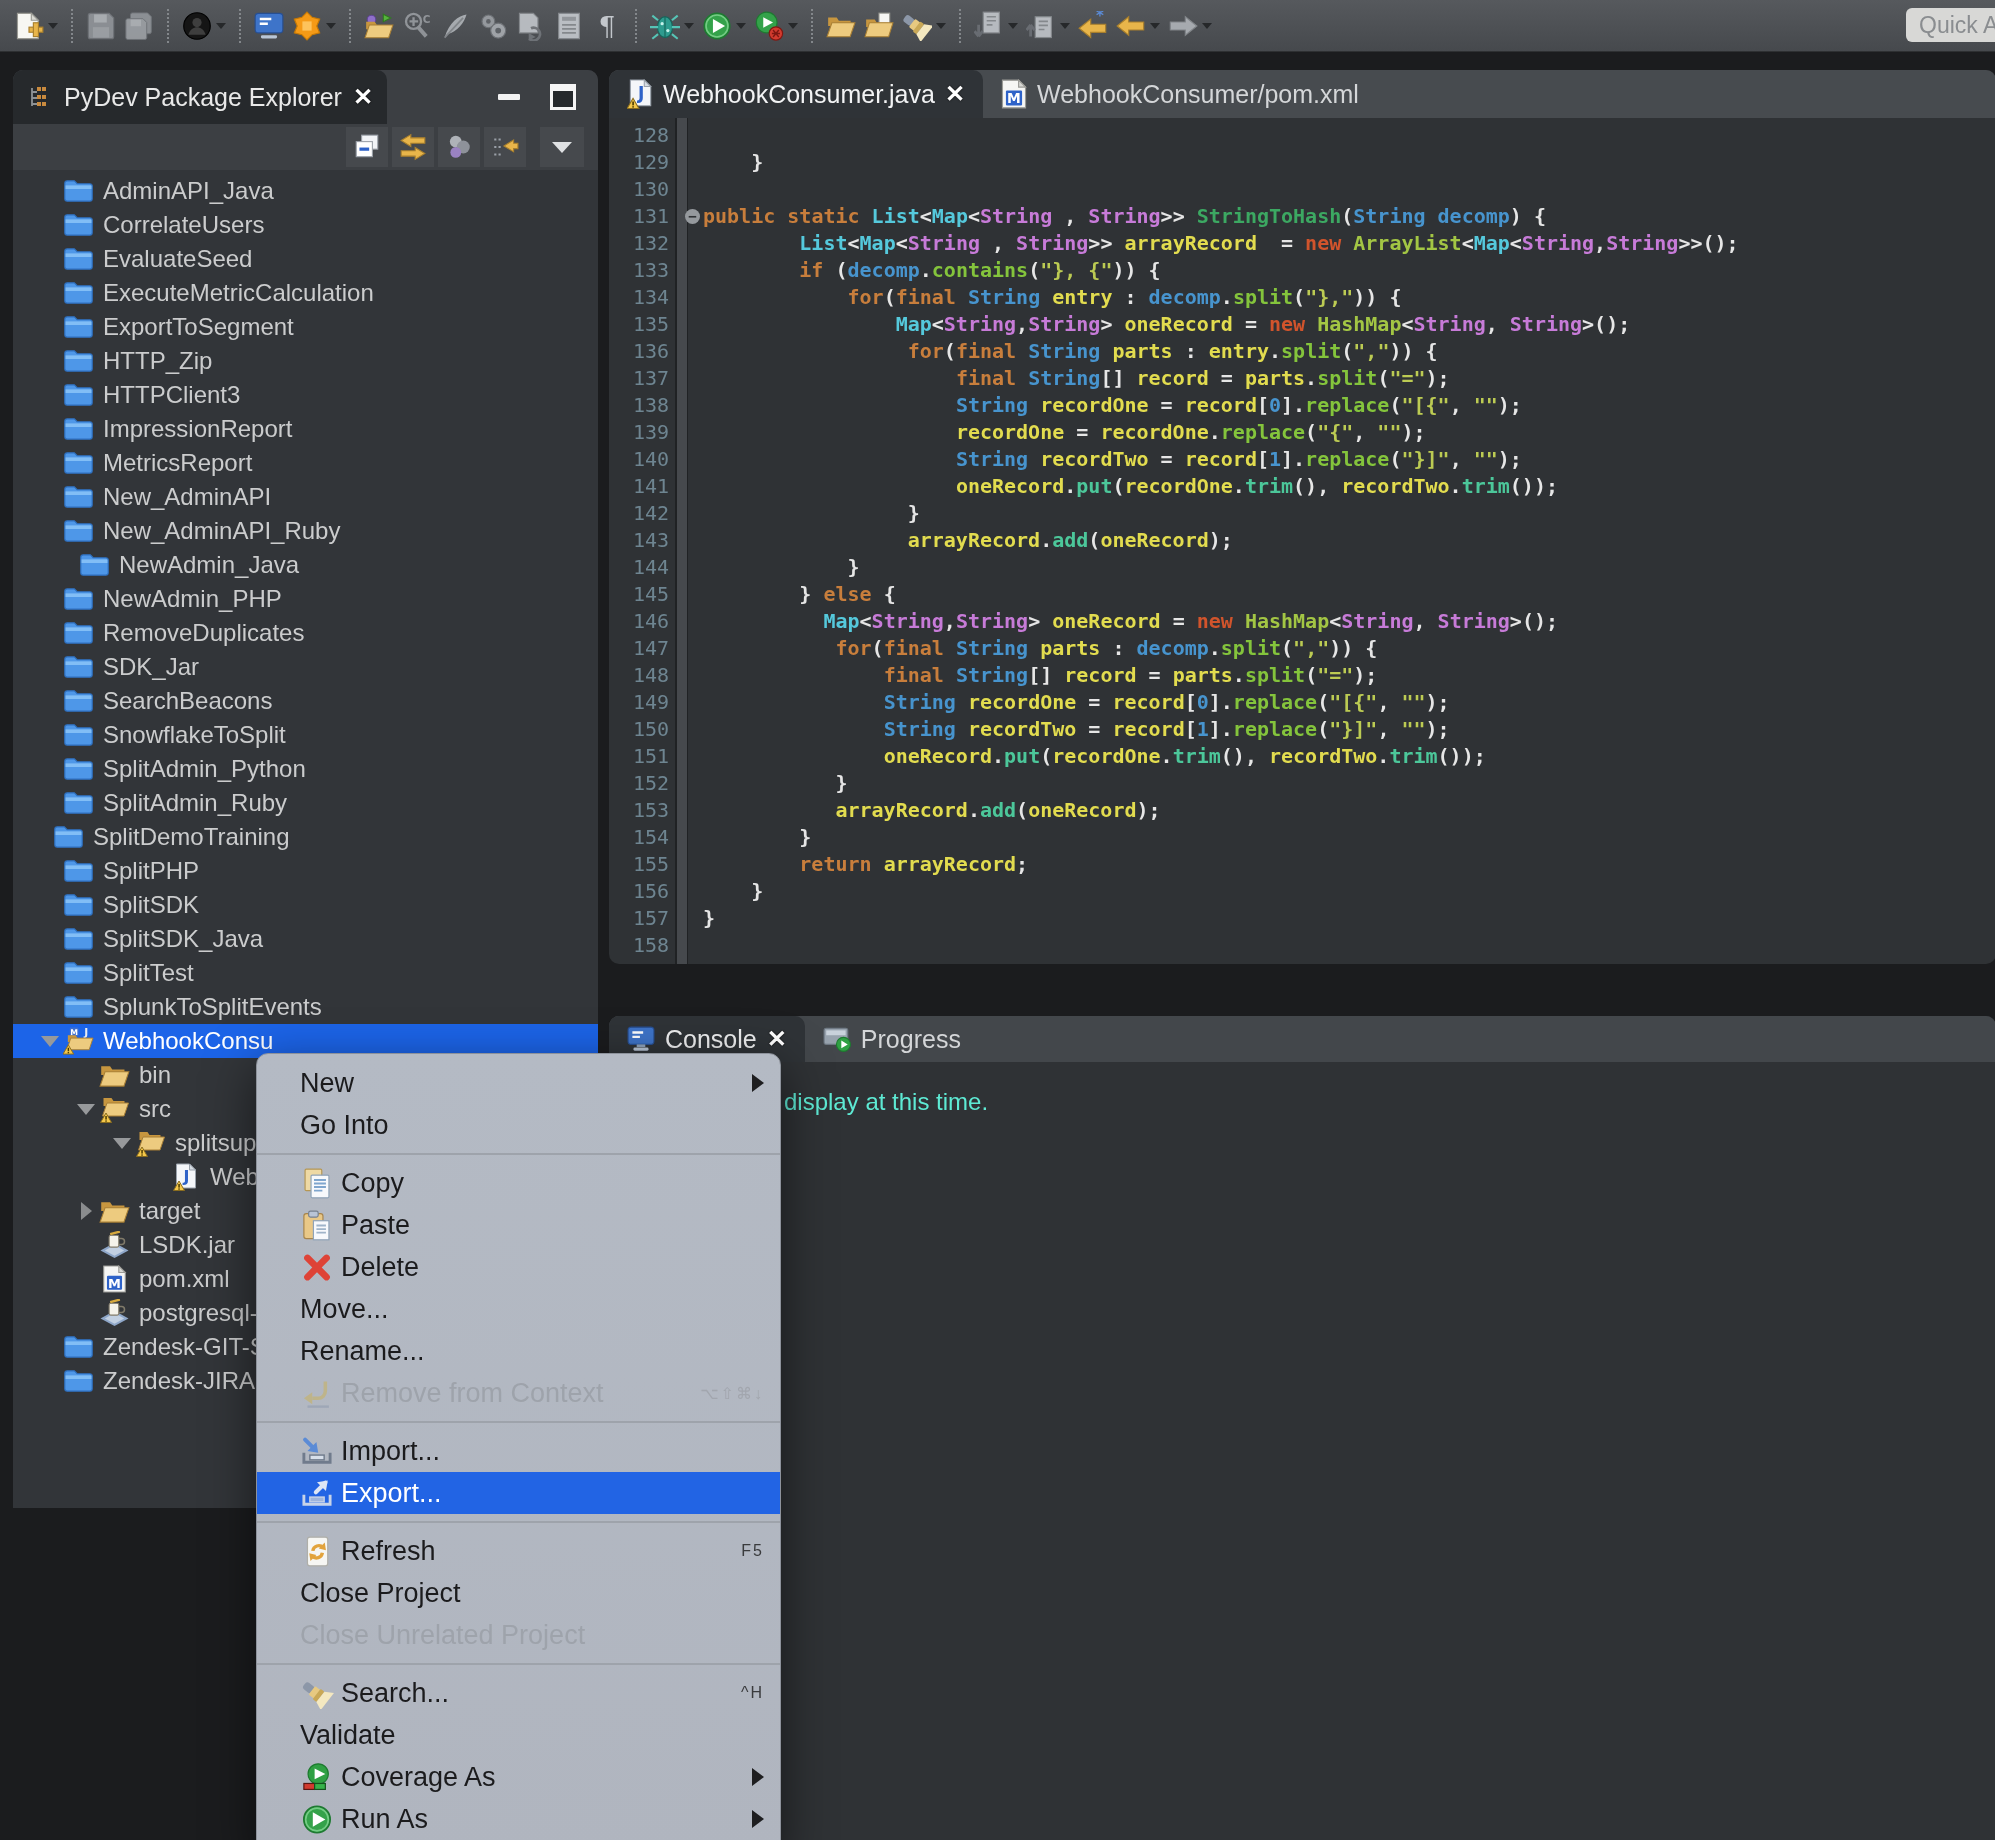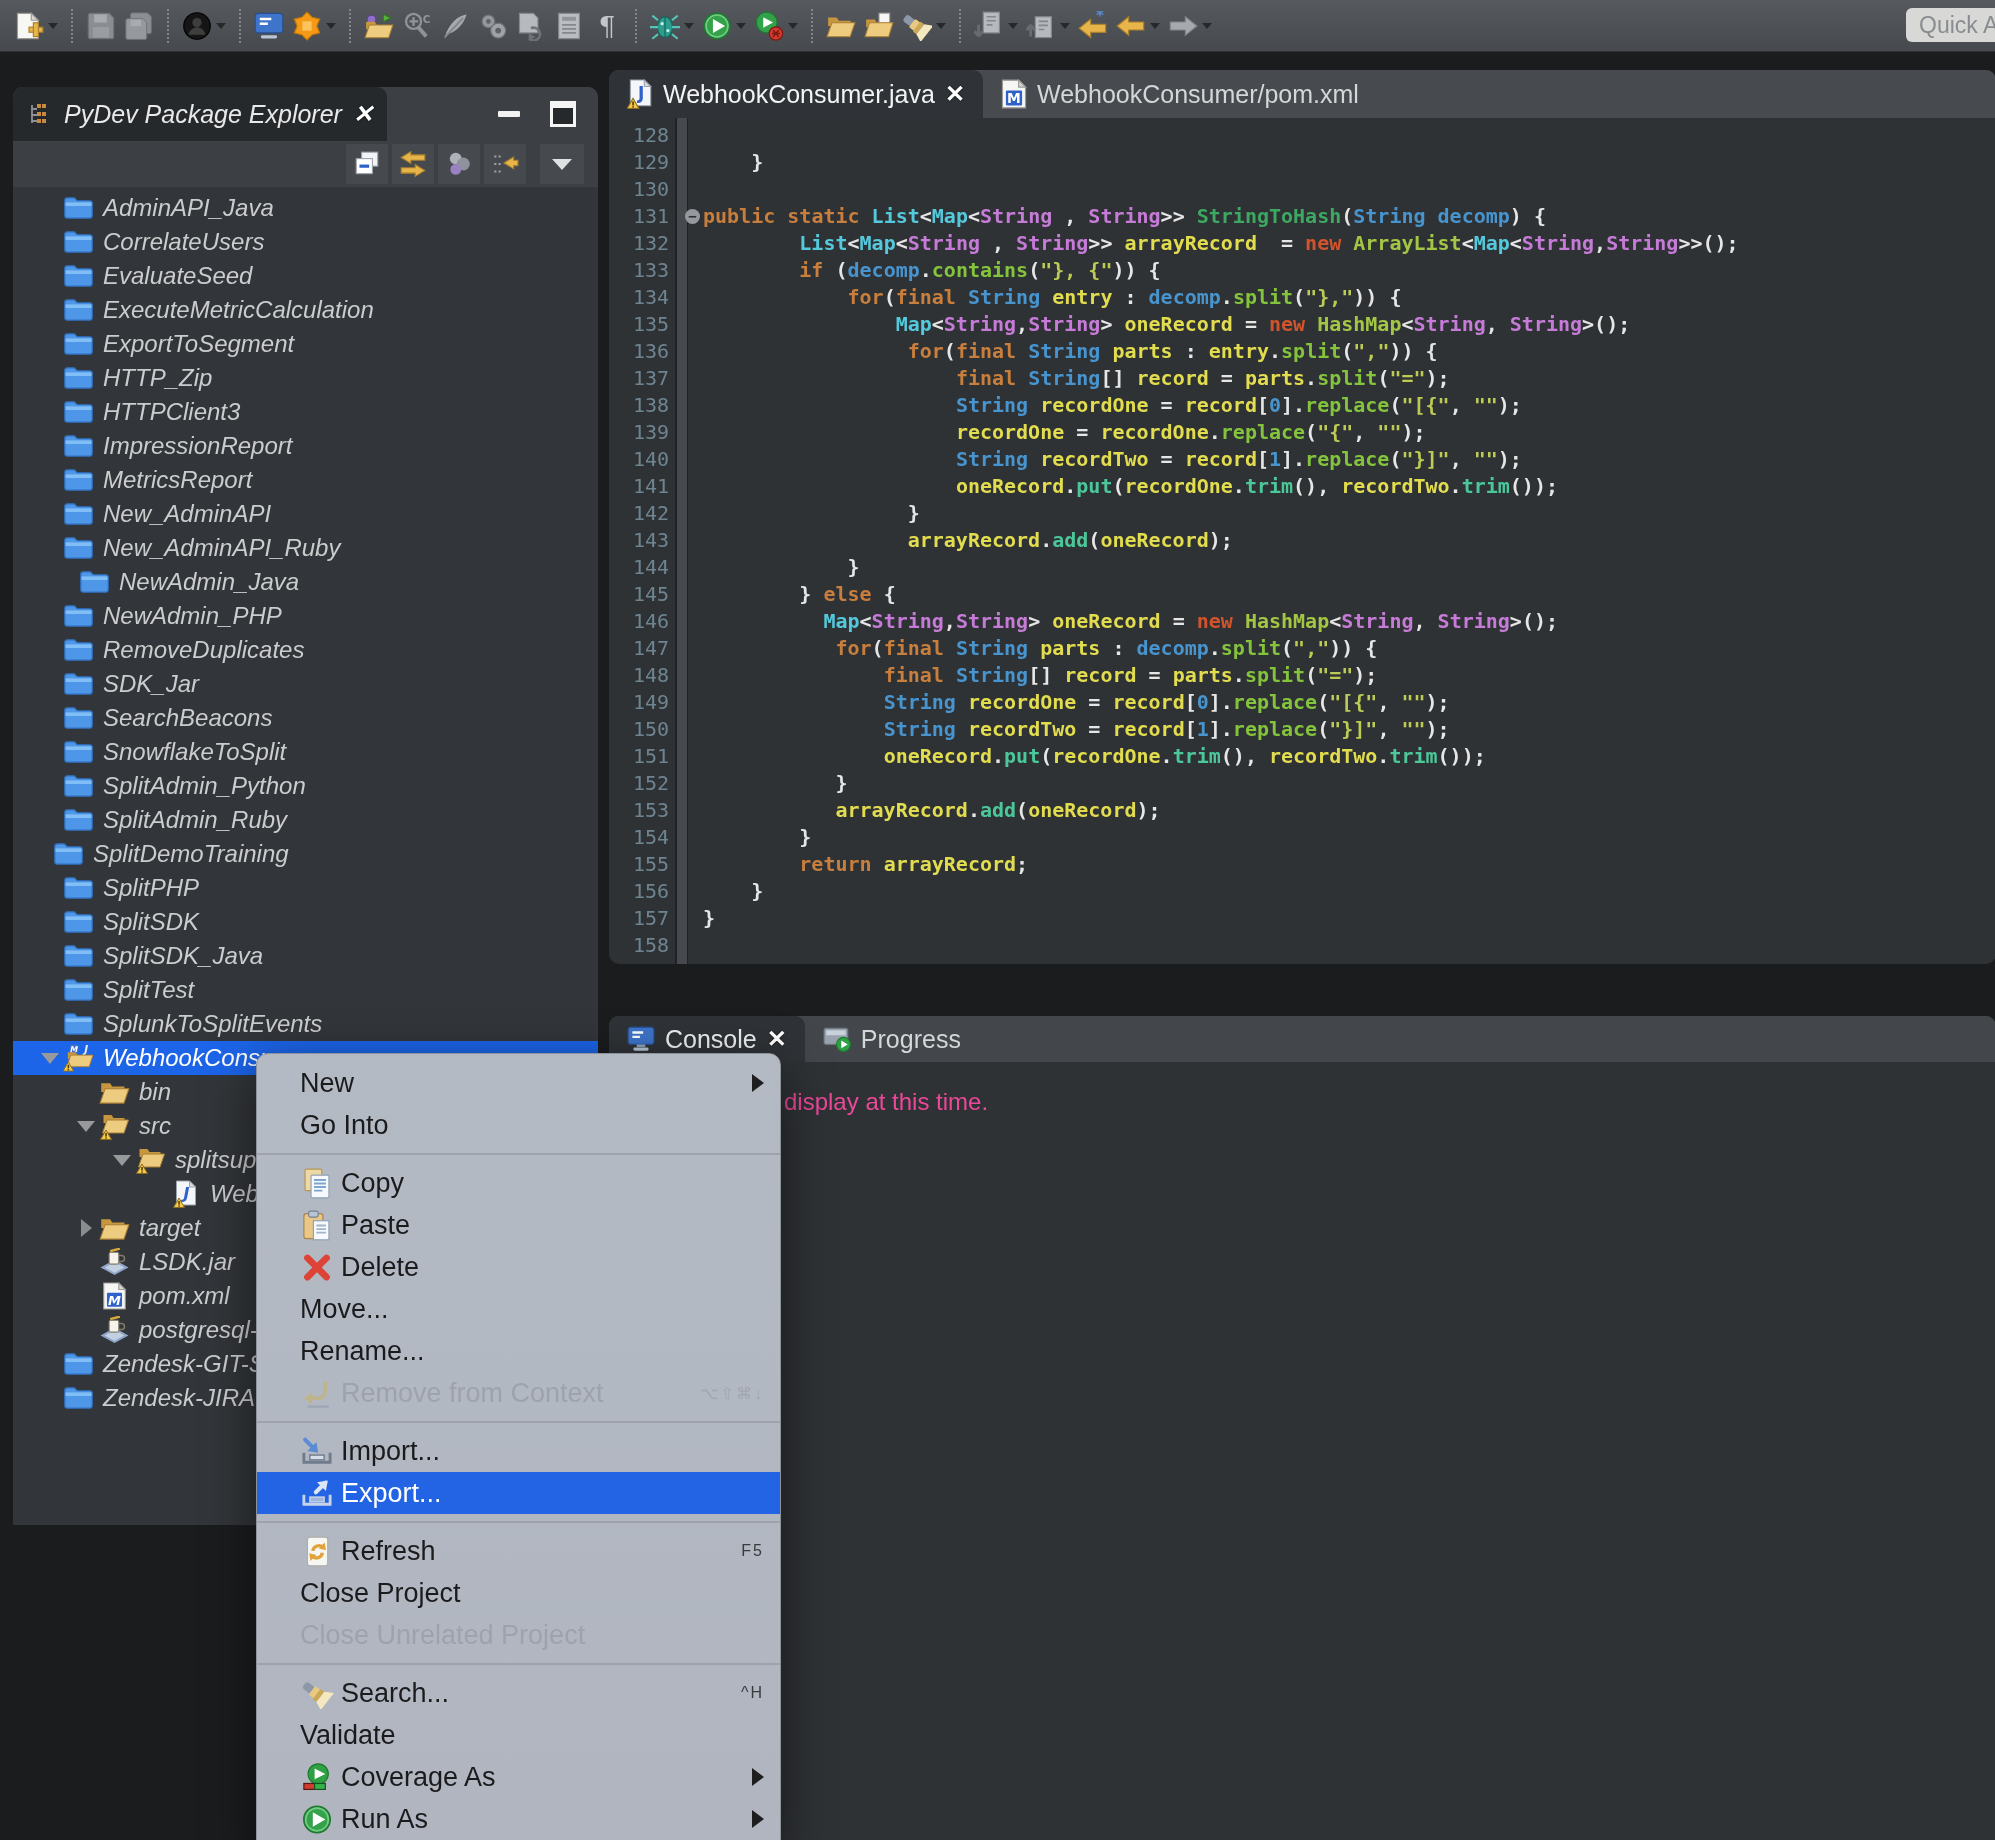--- a/index.html
+++ b/index.html
@@ -17,22 +17,22 @@
     display:flex;align-items:center;padding-left:10px;box-sizing:border-box;}
   .tbtn{display:inline-flex;align-items:center;height:44px;padding:0 4px;flex:none;}
   .tbtn .icon{width:30px;height:30px;}
   .caret{width:0;height:0;border-left:5px solid transparent;border-right:5px solid transparent;
     border-top:6px solid #26282A;margin-left:4px;}
   .tsep{width:0;height:34px;border-left:2px dotted #83878B;margin:0 9px;flex:none;}
   .quick{position:absolute;left:1906px;top:8px;width:139px;height:34px;background:#D8D8D6;
     border-radius:6px;color:#8A8D90;font-size:23px;line-height:35px;padding-left:13px;box-sizing:border-box;}
 
   
-  .explorer{position:absolute;left:13px;top:87px;width:585px;height:1438px;
-    background:#323539;border-radius:10px 10px 0 0;font-style:italic;}
+  .explorer{position:absolute;left:13px;top:70px;width:585px;height:1438px;
+    background:#323539;border-radius:10px 10px 0 0;}
   .ex-header{position:relative;height:54px;background:#3C3F43;border-radius:10px 10px 0 0;}
   .ex-tab{position:absolute;left:0;top:0;height:54px;min-width:343px;background:#26292C;
     border-radius:10px 10px 0 0;display:flex;align-items:center;padding:0 14px;box-sizing:border-box;gap:11px;}
   .ex-tab .icon{width:26px;height:26px;}
   .ex-title{color:#E9E9E9;font-size:25px;white-space:nowrap;}
   .xglyph{color:#FFFFFF;font-size:24px;font-weight:bold;line-height:1;text-shadow:0 0 2px #000;}
   .winbtns{position:absolute;right:22px;top:0;height:54px;display:flex;align-items:center;gap:30px;}
   .wmin{width:22px;height:6px;background:#F2F2F2;border-radius:1px;display:inline-block;}
   .wmax{width:20px;height:16px;border:3px solid #F5F5F5;border-top:7px solid #F5F5F5;display:inline-block;background:#26292C;}
   .ex-toolbar{height:46px;display:flex;justify-content:flex-end;align-items:center;
@@ -69,21 +69,21 @@
   .tok-b{color:#4794CE;} .tok-c{color:#A3C644;} .tok-f{color:#3CA862;} .tok-m{color:#84C43C;}
   .tok-p{color:#4CC79A;} .tok-s{color:#BCCB53;} .tok-v{color:#E2DC4F;} .tok-w{color:#E6E6E6;}
 
   
   .console{position:absolute;left:609px;top:980px;width:1387px;height:861px;
     background:#2F3235;border-radius:10px 10px 0 0;margin-top:36px;}
   .ctabs{height:46px;background:#43474B;border-radius:10px 10px 0 0;display:flex;align-items:stretch;}
   .ctab{display:flex;align-items:center;gap:10px;padding:0 18px;font-size:25px;color:#D4D6D8;}
   .ctab.active{background:#2F3337;border-radius:10px 10px 0 0;color:#F0F1F2;}
   .ctab .icon{width:28px;height:26px;}
-  .cmsg{padding:26px 0 0 175px;color:#ec4899;font-size:24px;}
+  .cmsg{padding:26px 0 0 175px;color:#5eead4;font-size:24px;}
 
   
   .menu{position:absolute;left:256px;top:1053px;width:525px;height:802px;
     background:linear-gradient(#B4BAC4,#B0B5BF);border:1px solid #8D929B;border-radius:12px;
     box-shadow:0 14px 50px rgba(0,0,0,.55);padding:8px 0;box-sizing:border-box;overflow:hidden;}
   .mi{height:42px;display:flex;align-items:center;padding:0 16px 0 43px;font-size:27px;color:#1B1B1D;}
   .mi .micon{width:34px;height:31px;margin-right:7px;flex:none;}
   .mi.dim .micon{opacity:.55;}
   .mi.hl{background:#2264E4;color:#FFFFFF;}
   .mi.dis{color:#9EA3AB;}

